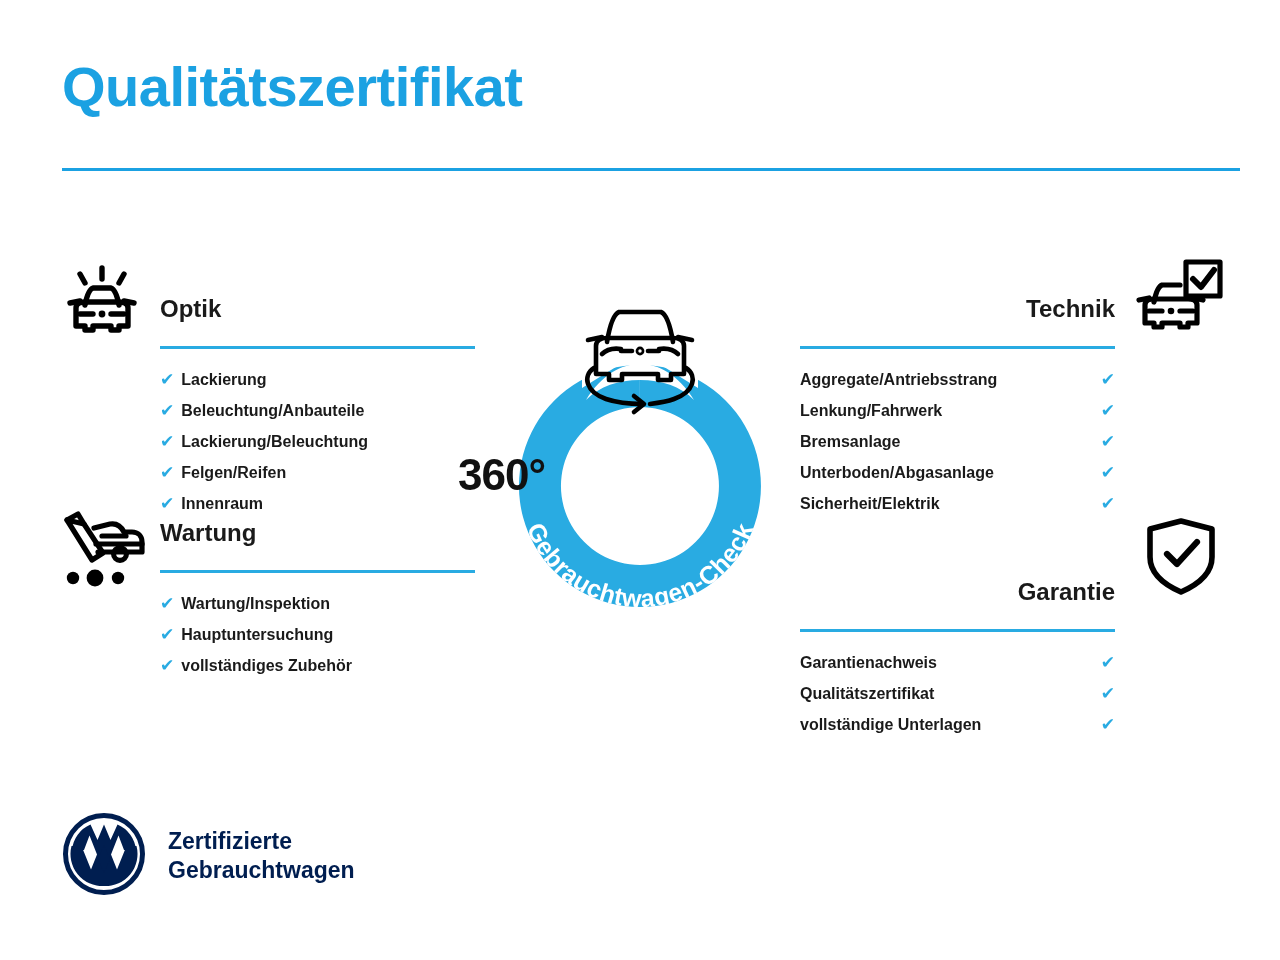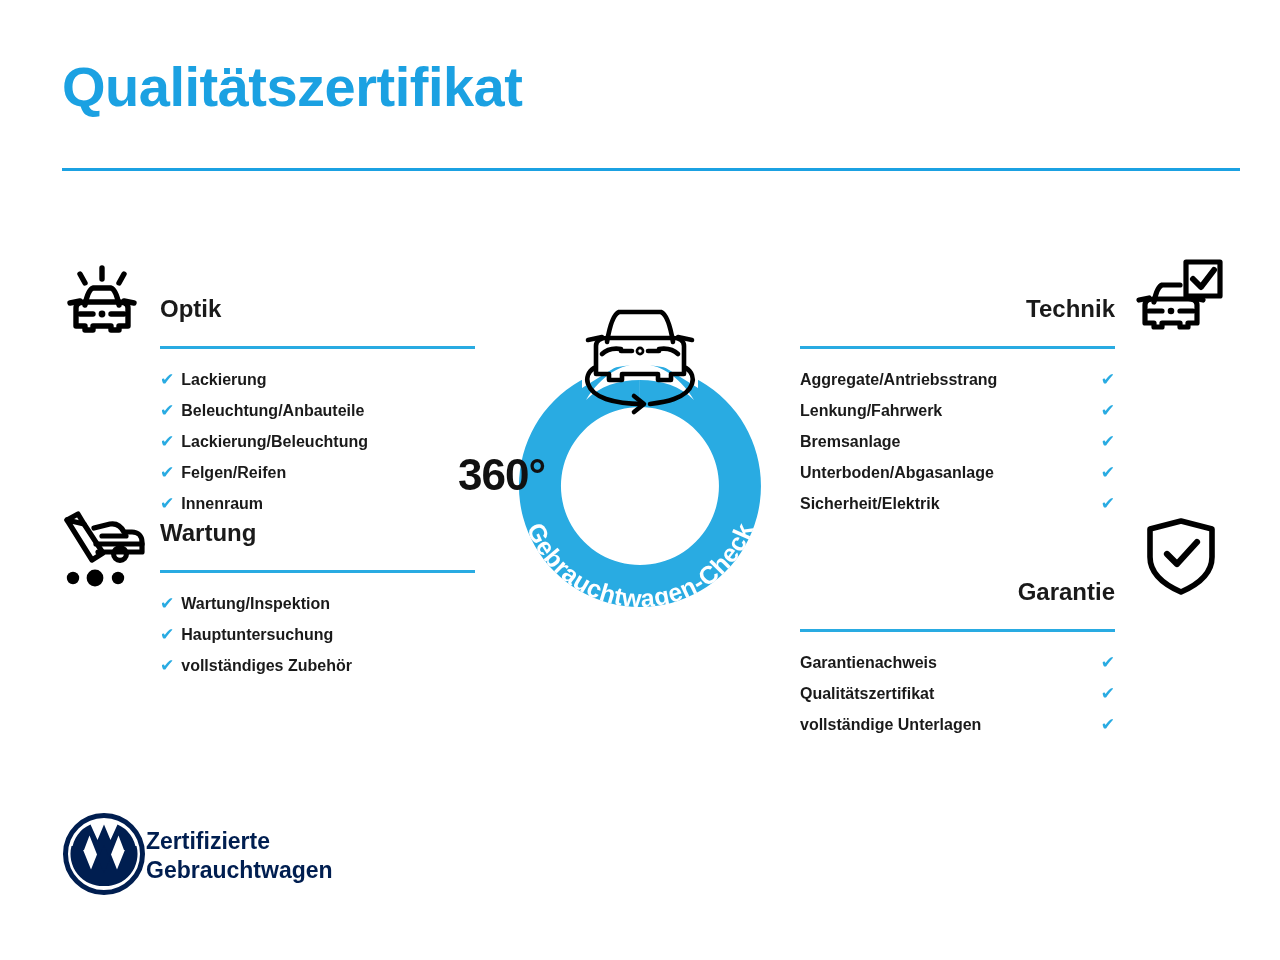--- a/index.html
+++ b/index.html
@@ -133,20 +133,21 @@
   
   .footer {
     position: absolute;
     left: 62px;
     top: 812px;
     display: flex;
     align-items: center;
   }
   .vw-mark { flex: 0 0 auto; }
   .vw-text {
+    margin-left: 22px;
     font-size: 23px;
     font-weight: 700;
     color: #001E50;
     line-height: 1.28;
     white-space: pre-line;
   }
 </style>
 </head>
 <body>
 

